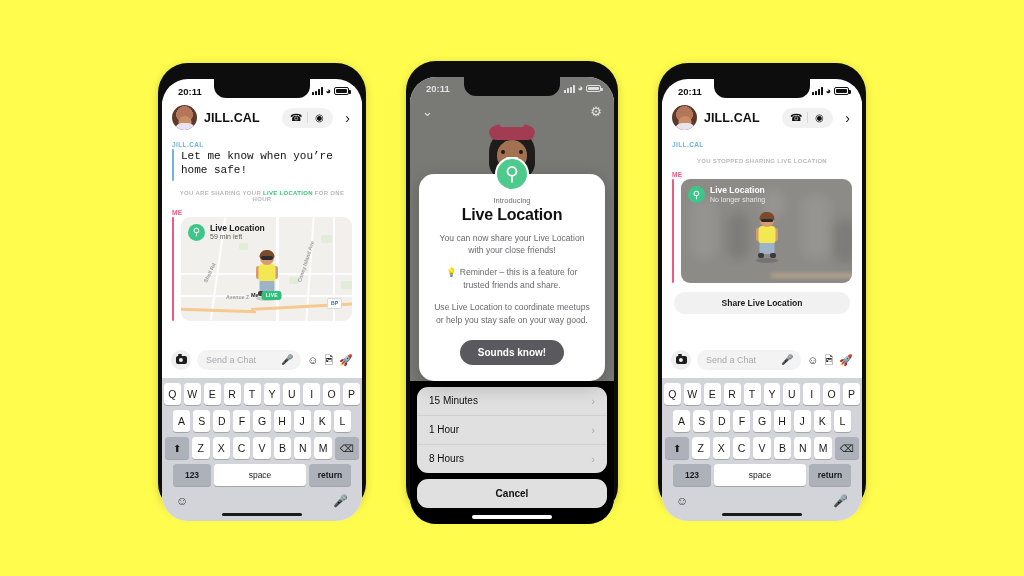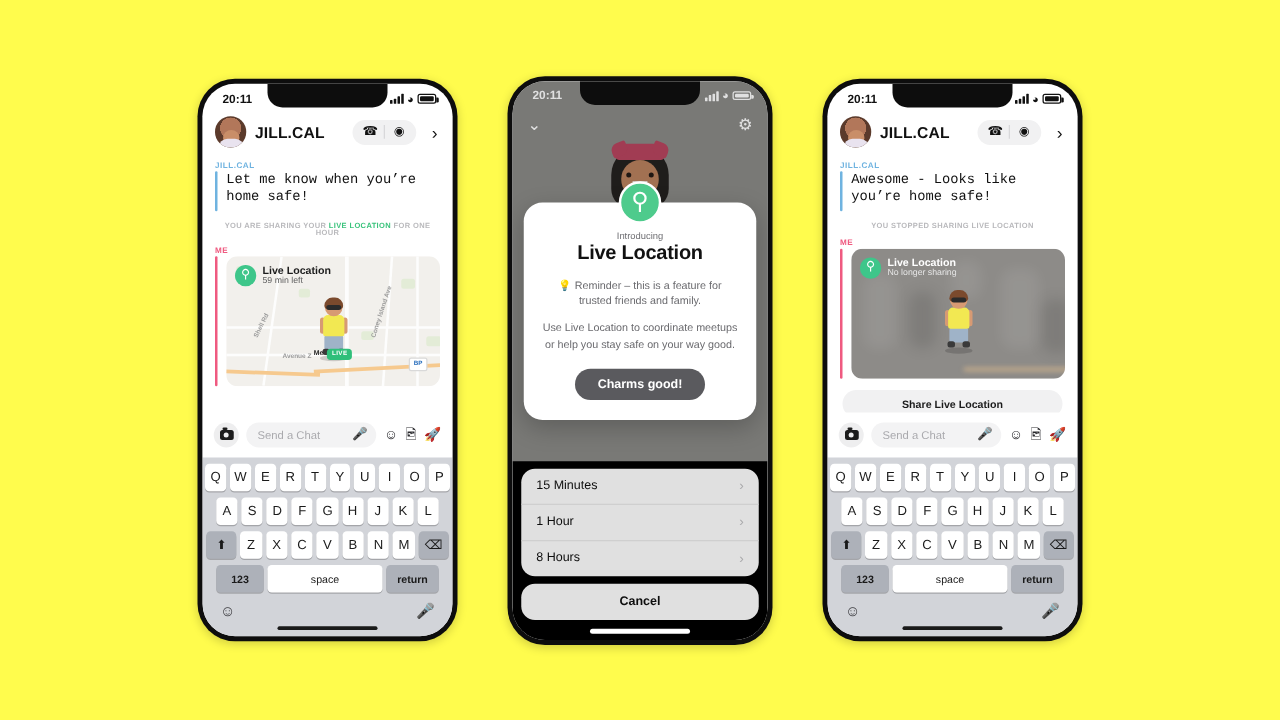--- a/index.html
+++ b/index.html
@@ -26,21 +26,21 @@
     box-shadow: 0 2px 8px rgba(0,0,0,.18);
     flex: 0 0 auto;
   }
   .phone.mid { width: 212px; height: 455px; }
   .screen {
     position: relative;
     width: 100%; height: 100%;
     border-radius: 26px;
     overflow: hidden;
     background: #fff;
-    display: flex; flex-direction: column;
+    display: flex; flex-direction: column; margin-top: 12px;
   }
   .notch {
     position: absolute; top: 0; left: 50%; transform: translateX(-50%);
     width: 96px; height: 19px;
     background: #0d0d0d;
     border-bottom-left-radius: 12px; border-bottom-right-radius: 12px;
     z-index: 40;
   }
   .homebar {
     position: absolute; bottom: 5px; left: 50%; transform: translateX(-50%);
@@ -596,23 +596,24 @@
         </div>
         <div class="sheet-cancel">Cancel</div>
       </div>
 
       <div class="modal">
         <div class="modal-pin">
             <span class="glyph">⚲</span>
           </div>
         <div class="m-intro">Introducing</div>
         <div class="m-title">Live Location</div>
-        <div class="m-p rem">💡 Reminder – this is a feature for trusted friends and family.</div>
+        <div class="m-p">You can now share your Live Location with your close friends!</div>
+        <div class="m-p rem">💡 Reminder – this is a feature for trusted friends and share.</div>
         <div class="m-p rem">Use Live Location to coordinate meetups or help you stay safe on your way good.</div>
-        <div class="m-btn">Charms good!</div>
+        <div class="m-btn">Sounds know!</div>
       </div>
 
       <div class="homebar light"></div>
     </div>
   </div>
 
   <div class="phone">
     <div class="screen">
       <div class="notch"></div>
 
@@ -638,24 +639,20 @@
         <div class="hdr-pill">
           <span class="ic">☎</span>
           <span class="divider-v"></span>
           <span class="ic">◉</span>
         </div>
         <span class="chev-right">›</span>
       </div>
 
       <div class="convo">
         <div class="sender-label them">JILL.CAL</div>
-        <div class="msg-row">
-          <div class="msg-bar them"></div>
-          <div class="msg-text">Awesome - Looks like you’re home safe!</div>
-        </div>
 
         <div class="sys-note">YOU STOPPED SHARING LIVE LOCATION</div>
 
         <div class="sender-label me">ME</div>
         <div class="loc-wrap">
           <div class="msg-bar me"></div>
           <div class="loc-card">
             <div class="map-grey">
               <div class="blob" style="left:10px;top:20px;width:26px;height:60px;"></div>
               <div class="blob dk" style="left:46px;top:34px;width:22px;height:46px;"></div>

